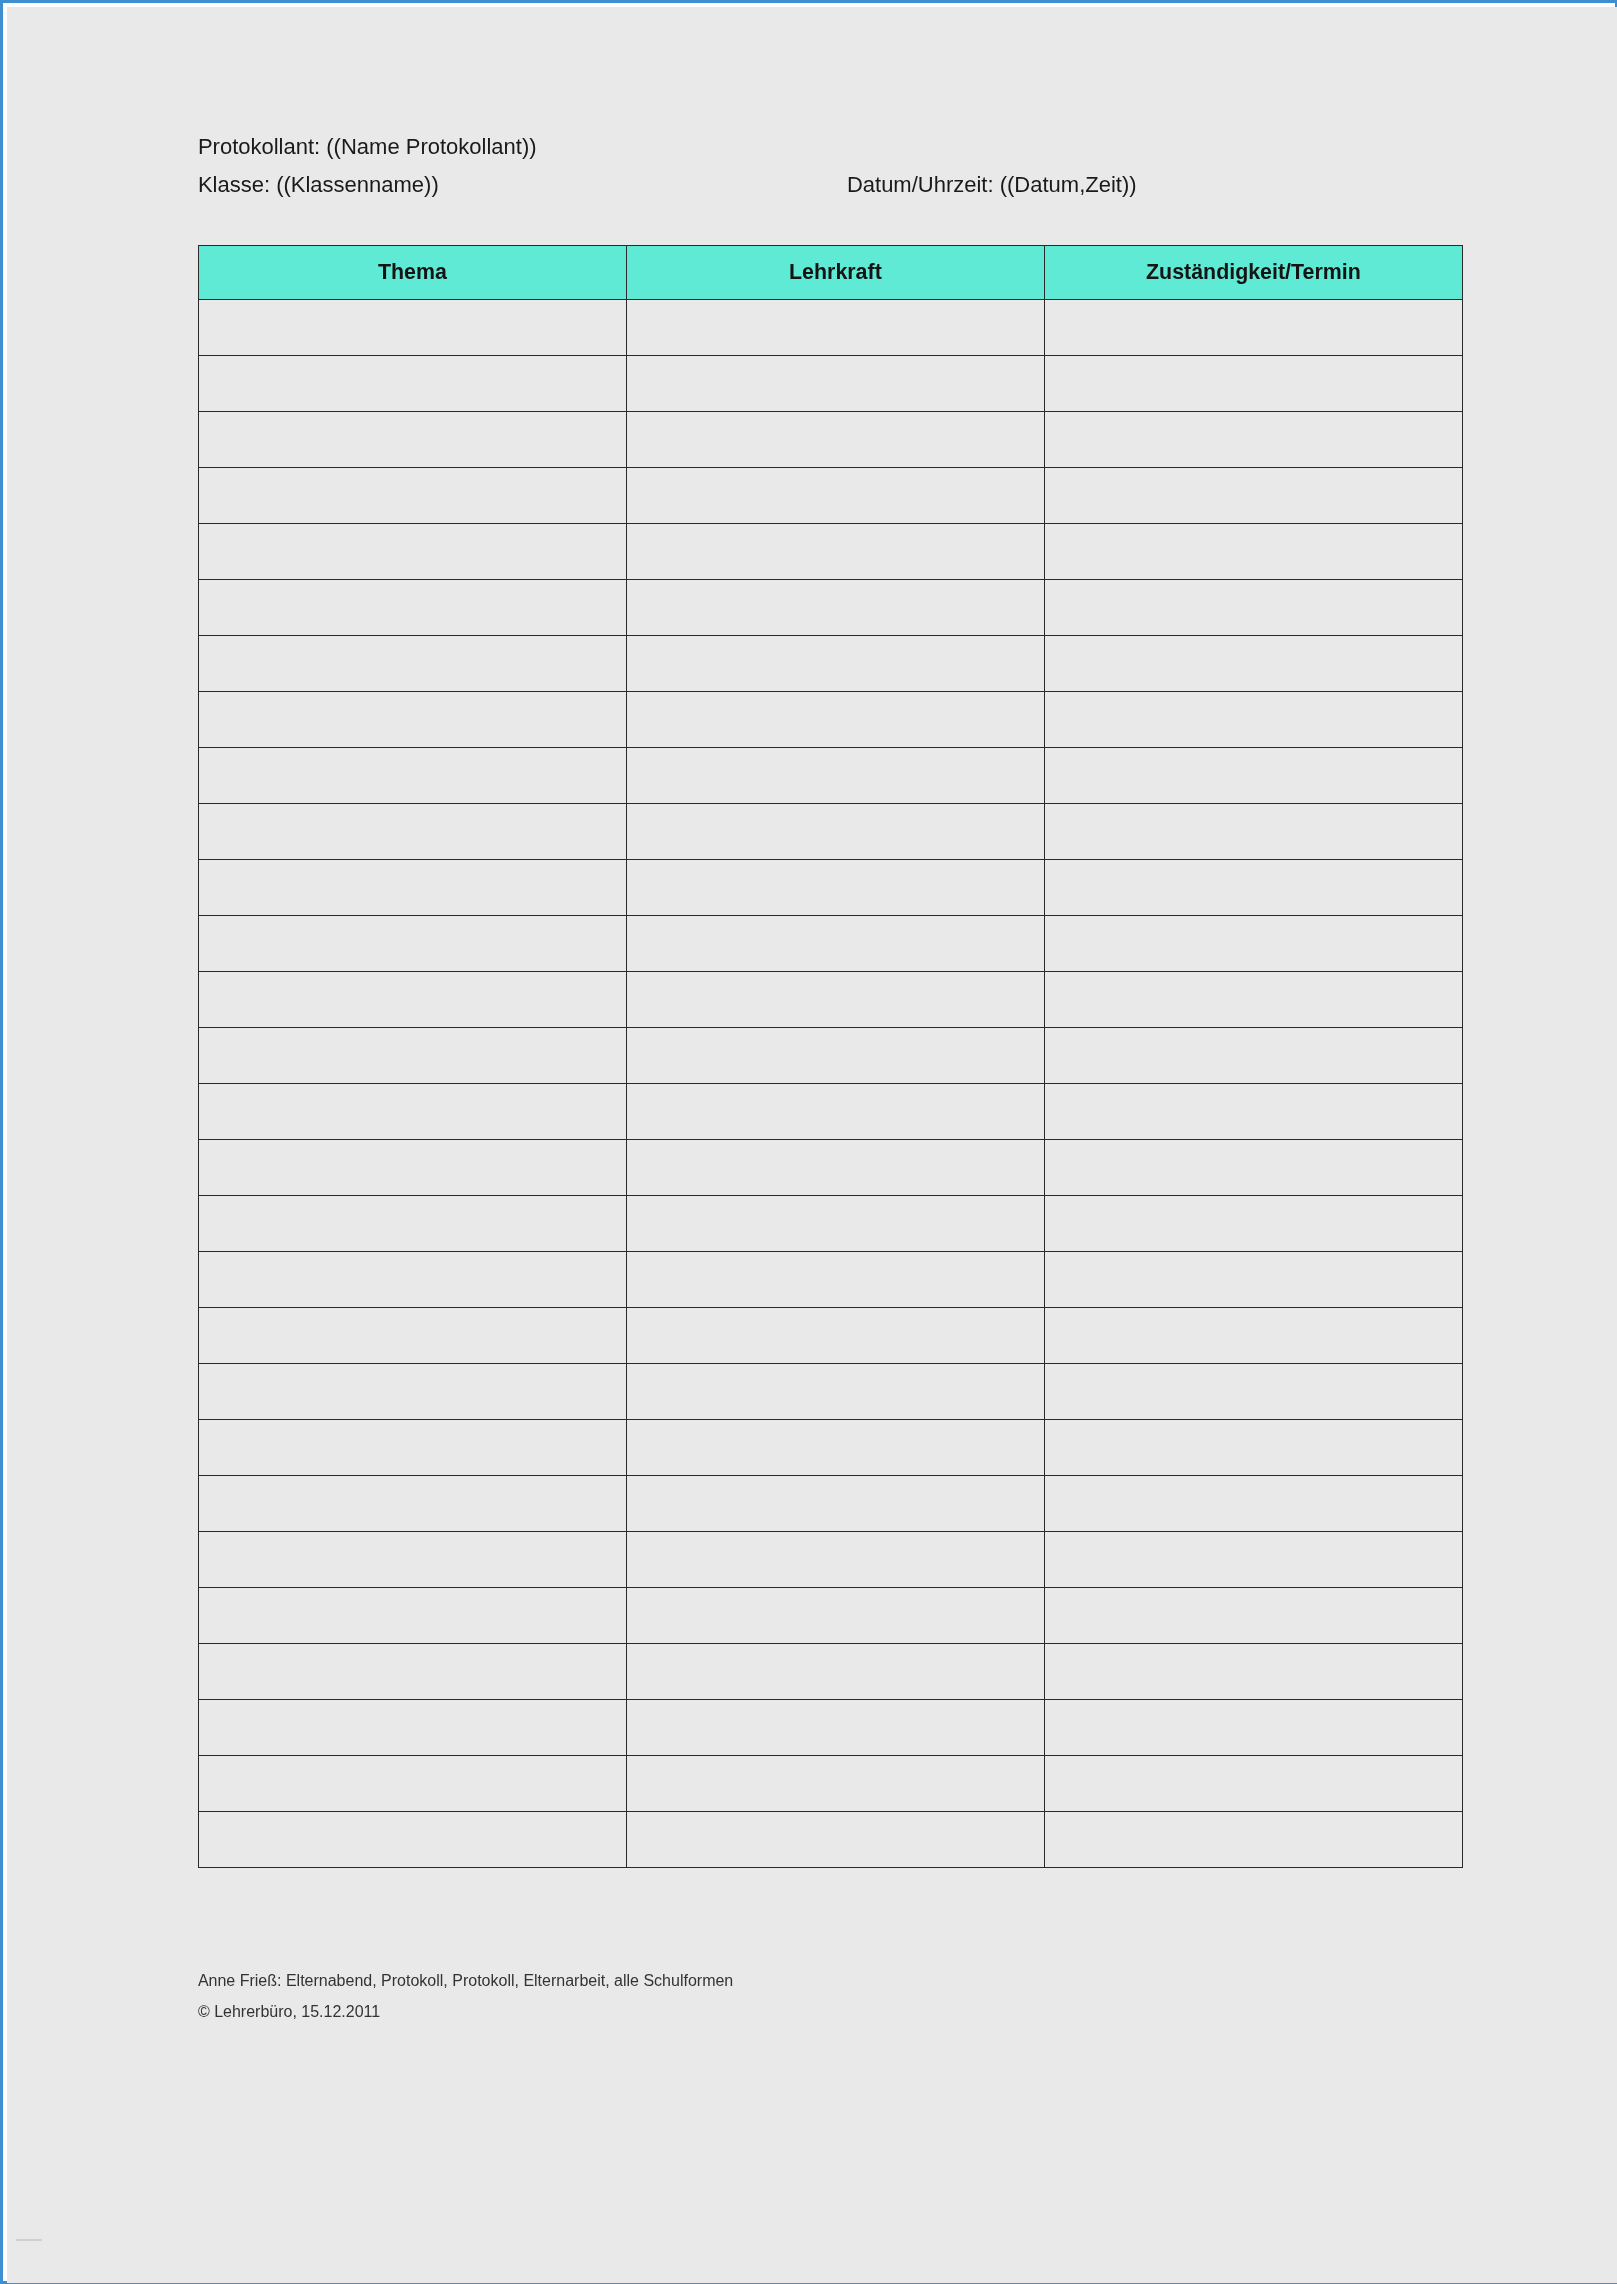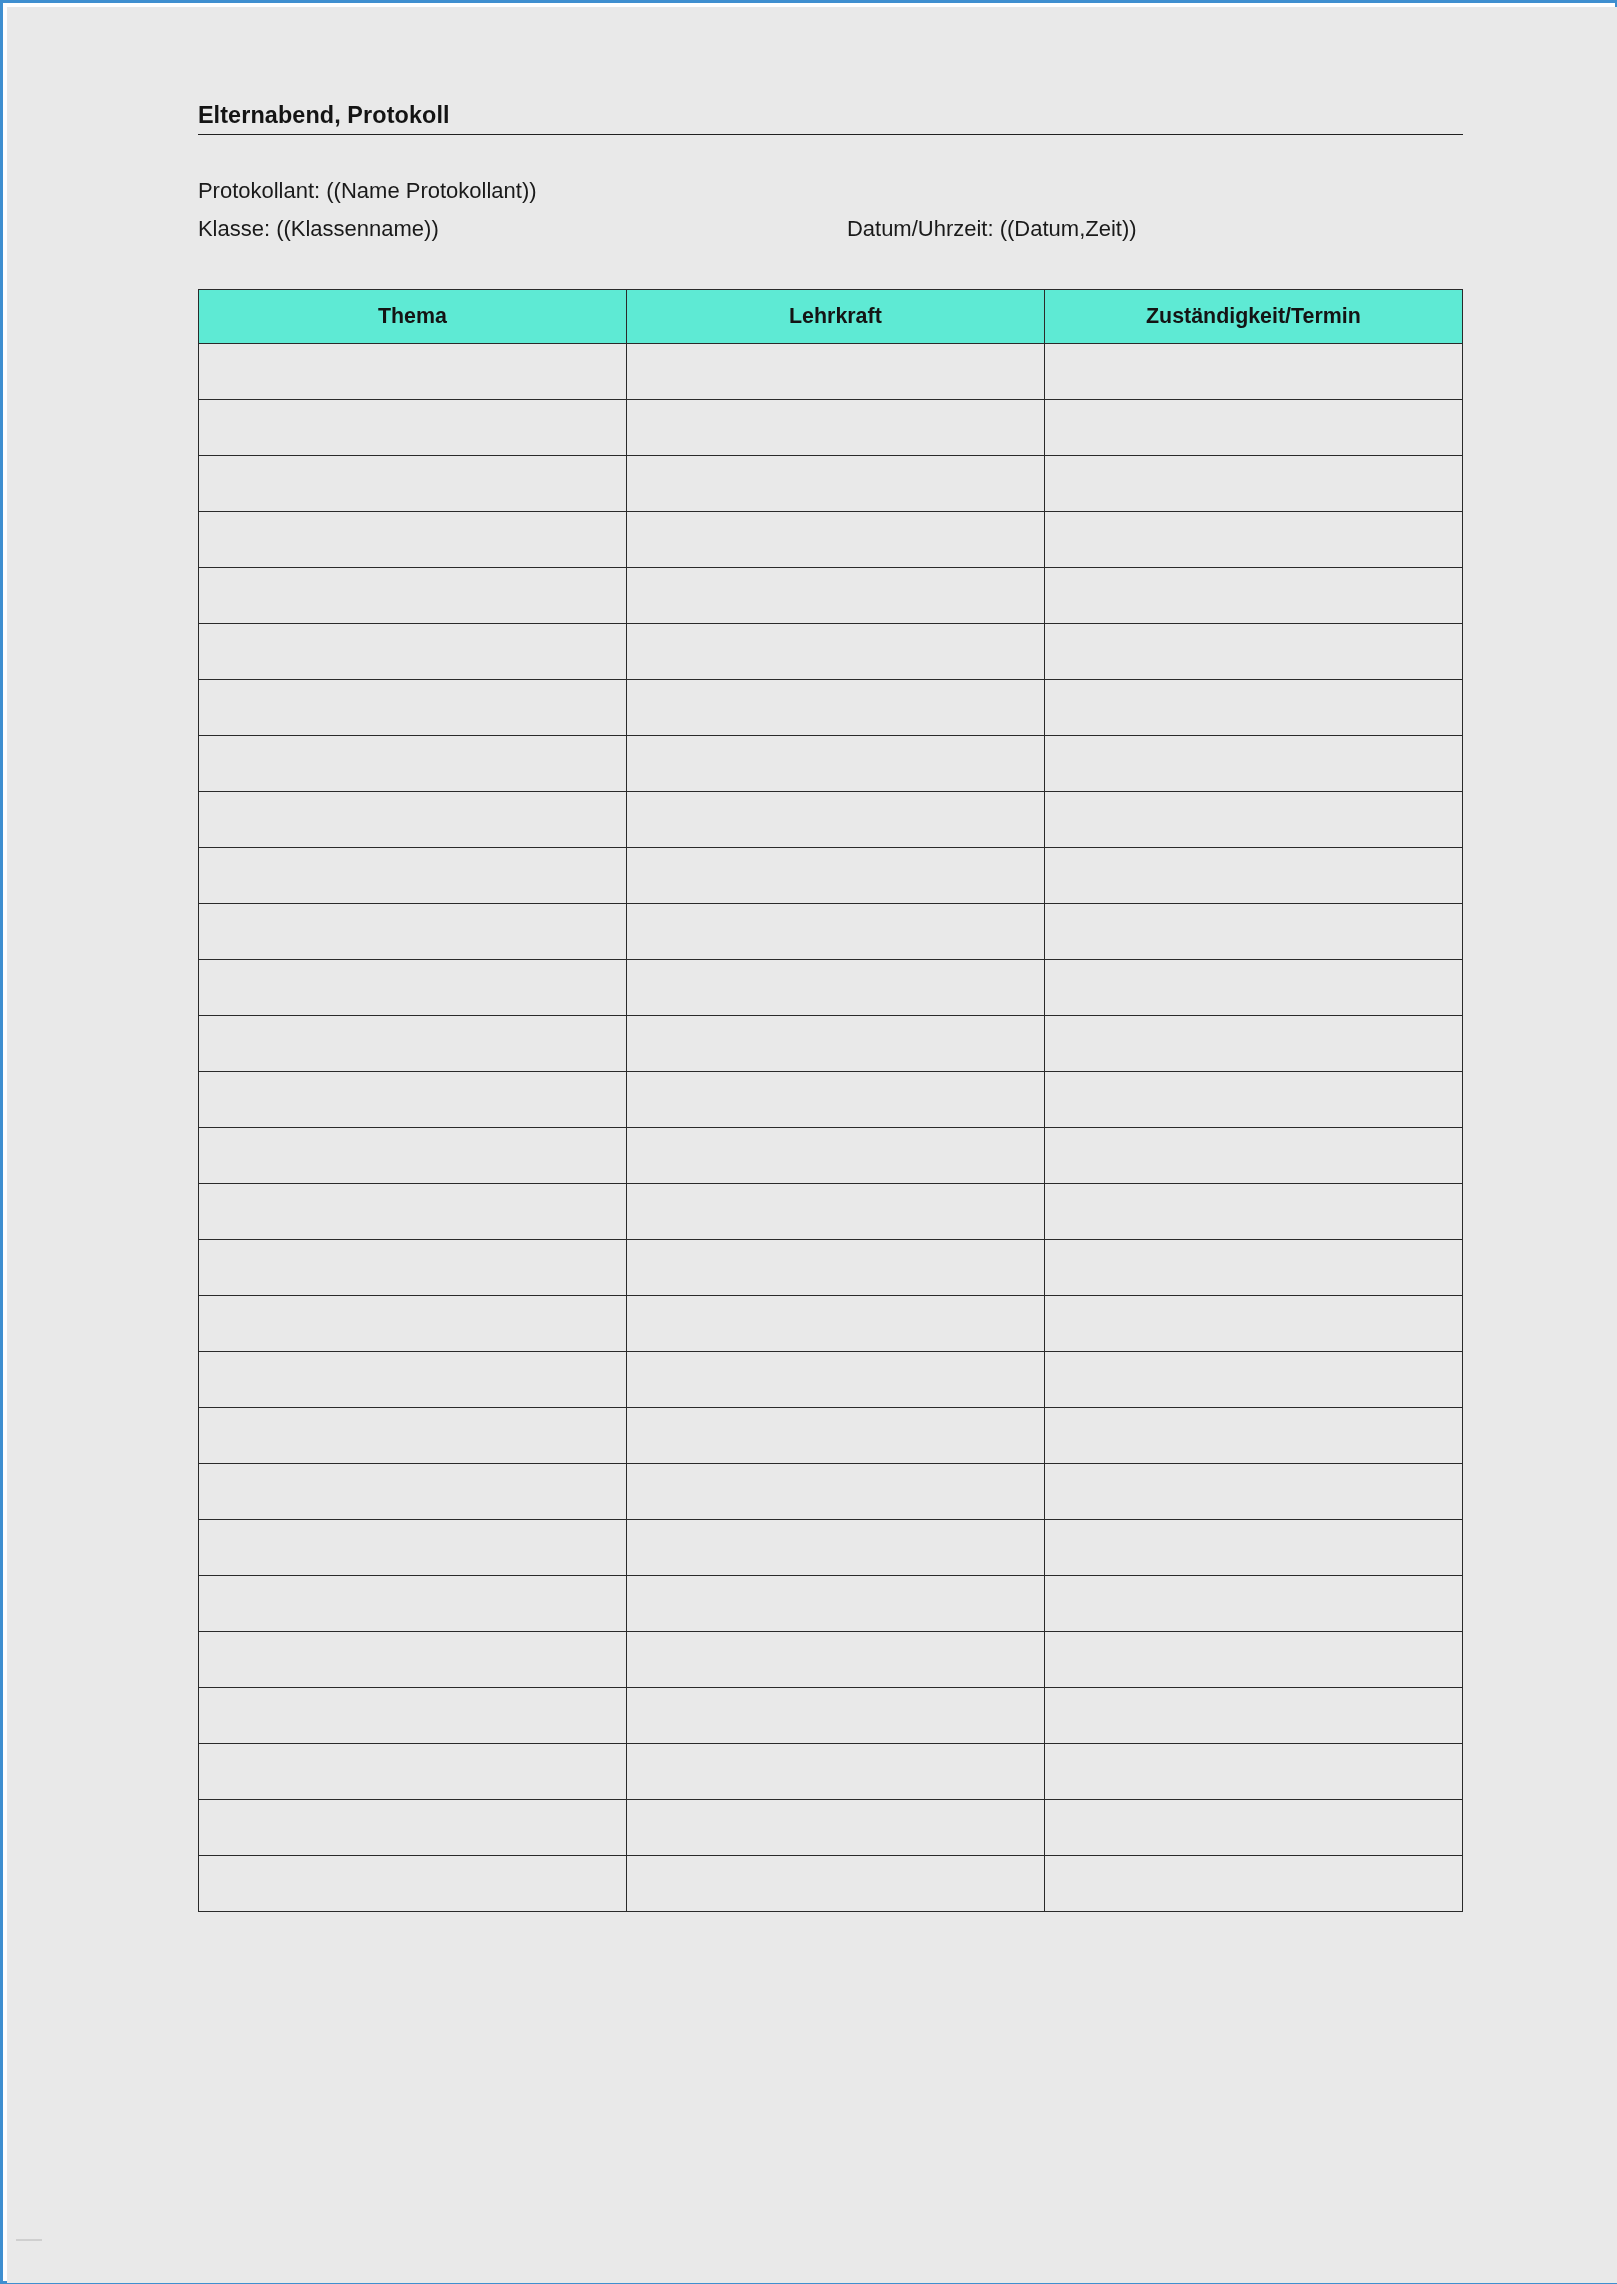--- a/index.html
+++ b/index.html
@@ -133,23 +133,20 @@
   }
 </style>
 </head>
 <body>
 
 <div class="page-frame">
   <div class="sheet">
 
     <div class="content">
 
-      <div class="doc-title-row">
-        <div class="doc-title">Elternabend, Protokoll</div>
-      </div>
 
       <div class="meta-block">
         <div class="meta-row second">
           <div class="meta-item">Protokollant: ((Name Protokollant))</div>
         </div>
         <div class="meta-row">
           <div class="meta-item klasse">Klasse: ((Klassenname))</div>
           <div class="meta-item">Datum/Uhrzeit: ((Datum,Zeit))</div>
         </div>
       </div>
@@ -307,19 +304,23 @@
               <tr>
                 <td></td>
                 <td></td>
                 <td></td>
               </tr>
             </tbody>
         </table>
       </div>
 
 
+      <div class="footer">
+        <div class="footer-line">Anne Frieß: Elternabend, Protokoll, Protokoll, Elternarbeit, alle Schulformen</div>
+        <div class="footer-line">© Lehrerbüro, 15.12.2011</div>
+      </div>
 
     </div>
 
     <div class="scan-speck"></div>
   </div>
 </div>
 
 
 </body></html>

